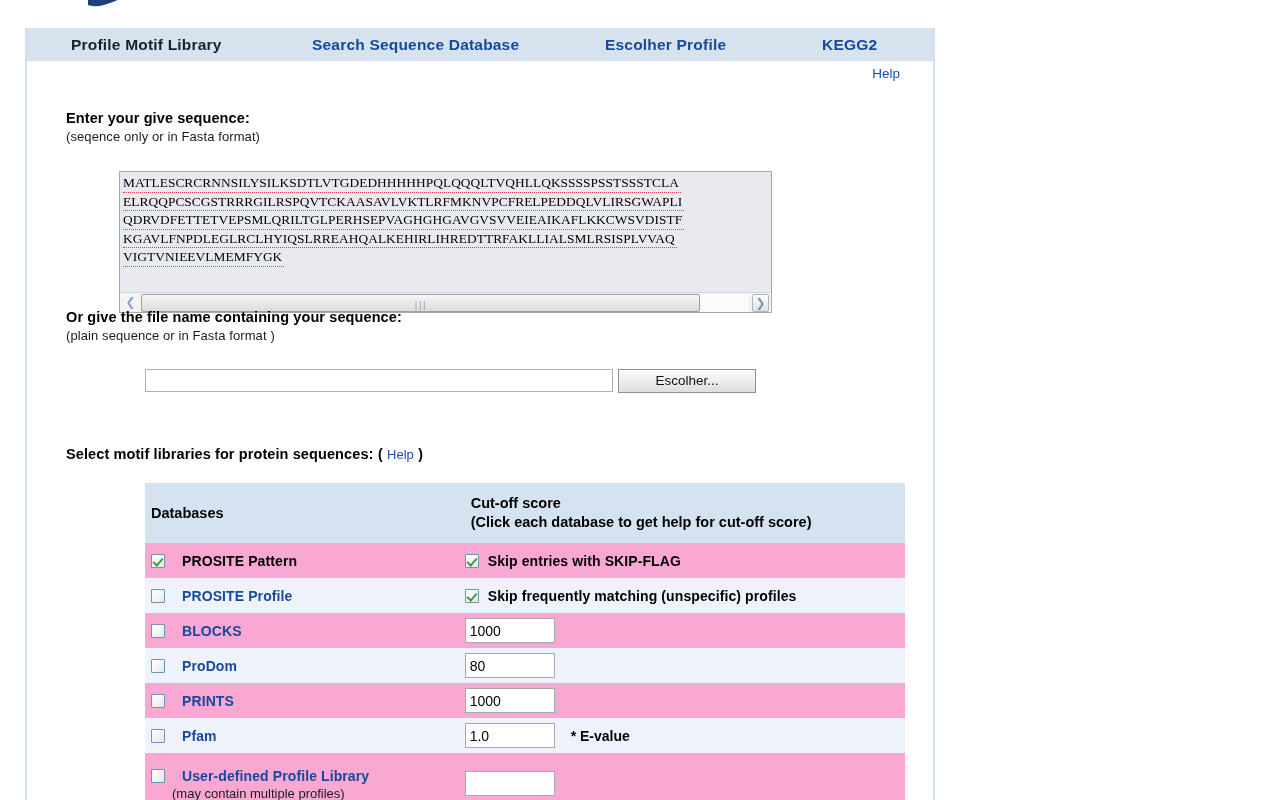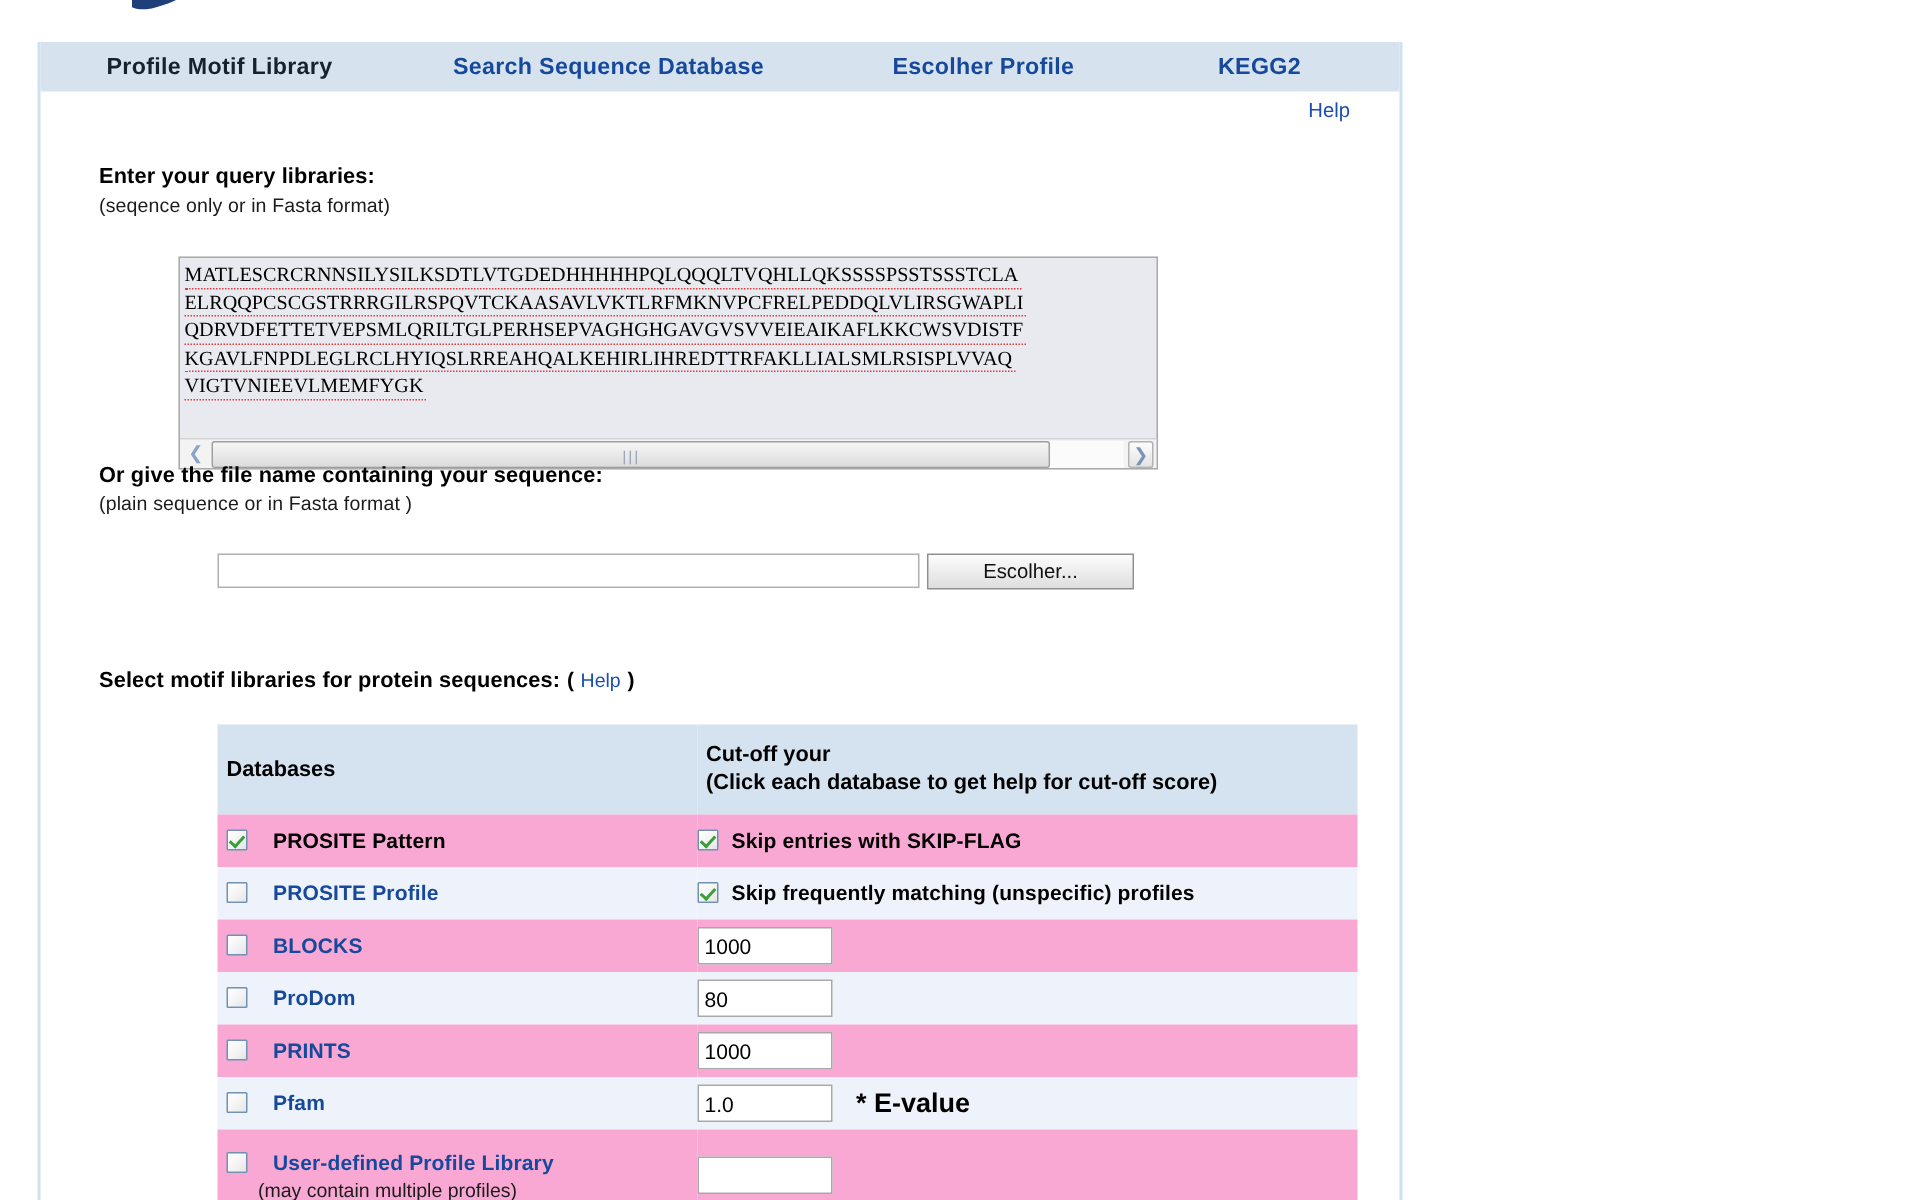--- a/index.html
+++ b/index.html
@@ -64,21 +64,21 @@
   }
   .navitem {
     position: absolute;
     top: 8px;
     font-size: 15.5px;
     font-weight: bold;
     white-space: nowrap;
     letter-spacing: 0.2px;
   }
   .navitem.active { color: #18212e; }
-  .navitem.link   { color: #17499b; }
+  .navitem.link   { color: #17499b; margin-left: 10px; }
   .nav0 { left: 44px; }
   .nav1 { left: 275px; }
   .nav2 { left: 568px; }
   .nav3 { left: 785px; }
 
   
   .help-top {
     position: absolute;
     right: 33px;
     top: 38px;
@@ -338,21 +338,21 @@
     font-size: 14px;
     color: #000;
     padding: 0 0 0 4px;
     line-height: 23px;
     vertical-align: middle;
     display: inline-block;
   }
   .evalue {
     display: inline-block;
     margin-left: 16px;
-    font-size: 18px;
+    font-size: 14px;
     font-weight: bold;
     color: #000;
     vertical-align: middle;
   }
 
   .udpl-sub {
     display: block;
     margin-left: 21px;
     margin-top: 2px;
     font-size: 13px;
@@ -382,21 +382,21 @@
       <div class="navitem link nav1">Search Sequence Database</div>
       <div class="navitem link nav2">Escolher Profile</div>
       <div class="navitem link nav3">KEGG2</div>
     </div>
 
     <a class="help-top" href="#">Help</a>
 
     <div class="content">
 
       <div class="block-query">
-        <div class="lbl-bold">Enter your query libraries:</div>
+        <div class="lbl-bold">Enter your give sequence:</div>
         <div class="lbl-sub">(seqence only or in Fasta format)</div>
       </div>
 
       <div class="ta-wrap">
         <div class="ta-text" id="seq-lines"><span>MATLESCRCRNNSILYSILKSDTLVTGDEDHHHHHPQLQQQLTVQHLLQKSSSSPSSTSSSTCLA</span><span>ELRQQPCSCGSTRRRGILRSPQVTCKAASAVLVKTLRFMKNVPCFRELPEDDQLVLIRSGWAPLI</span><span>QDRVDFETTETVEPSMLQRILTGLPERHSEPVAGHGHGAVGVSVVEIEAIKAFLKKCWSVDISTF</span><span>KGAVLFNPDLEGLRCLHYIQSLRREAHQALKEHIRLIHREDTTRFAKLLIALSMLRSISPLVVAQ</span><span>VIGTVNIEEVLMEMFYGK</span></div>
         <div class="ta-scroll">
           <div class="sb-arrow sb-left">❮</div>
           <div class="sb-track">
             <div class="sb-thumb">
               <span class="sb-grip">|||</span>
@@ -419,21 +419,21 @@
         <span class="paren">(</span>
         <a href="#">Help</a>
         <span class="paren">)</span>
       </div>
 
       <table class="dbtable">
         <tbody id="db-tbody">
           <tr>
             <td class="th-cell col-a">Databases</td>
             <td class="th-cell col-b">
-              <span class="sub">Cut-off your</span>
+              <span class="sub">Cut-off score</span>
               <span class="sub">(Click each database to get help for cut-off score)</span>
             </td>
           </tr>
         <tr class="row-white">
               <td class="cell-db col-a">
                 <div><span class="cb checked"></span><span class="db-name plain">PROSITE Pattern</span></div>
               </td>
               <td class="cell-val col-b">
                 <div><span class="cb checked"></span><span class="opt-label">Skip entries with SKIP-FLAG</span></div>
               </td>

